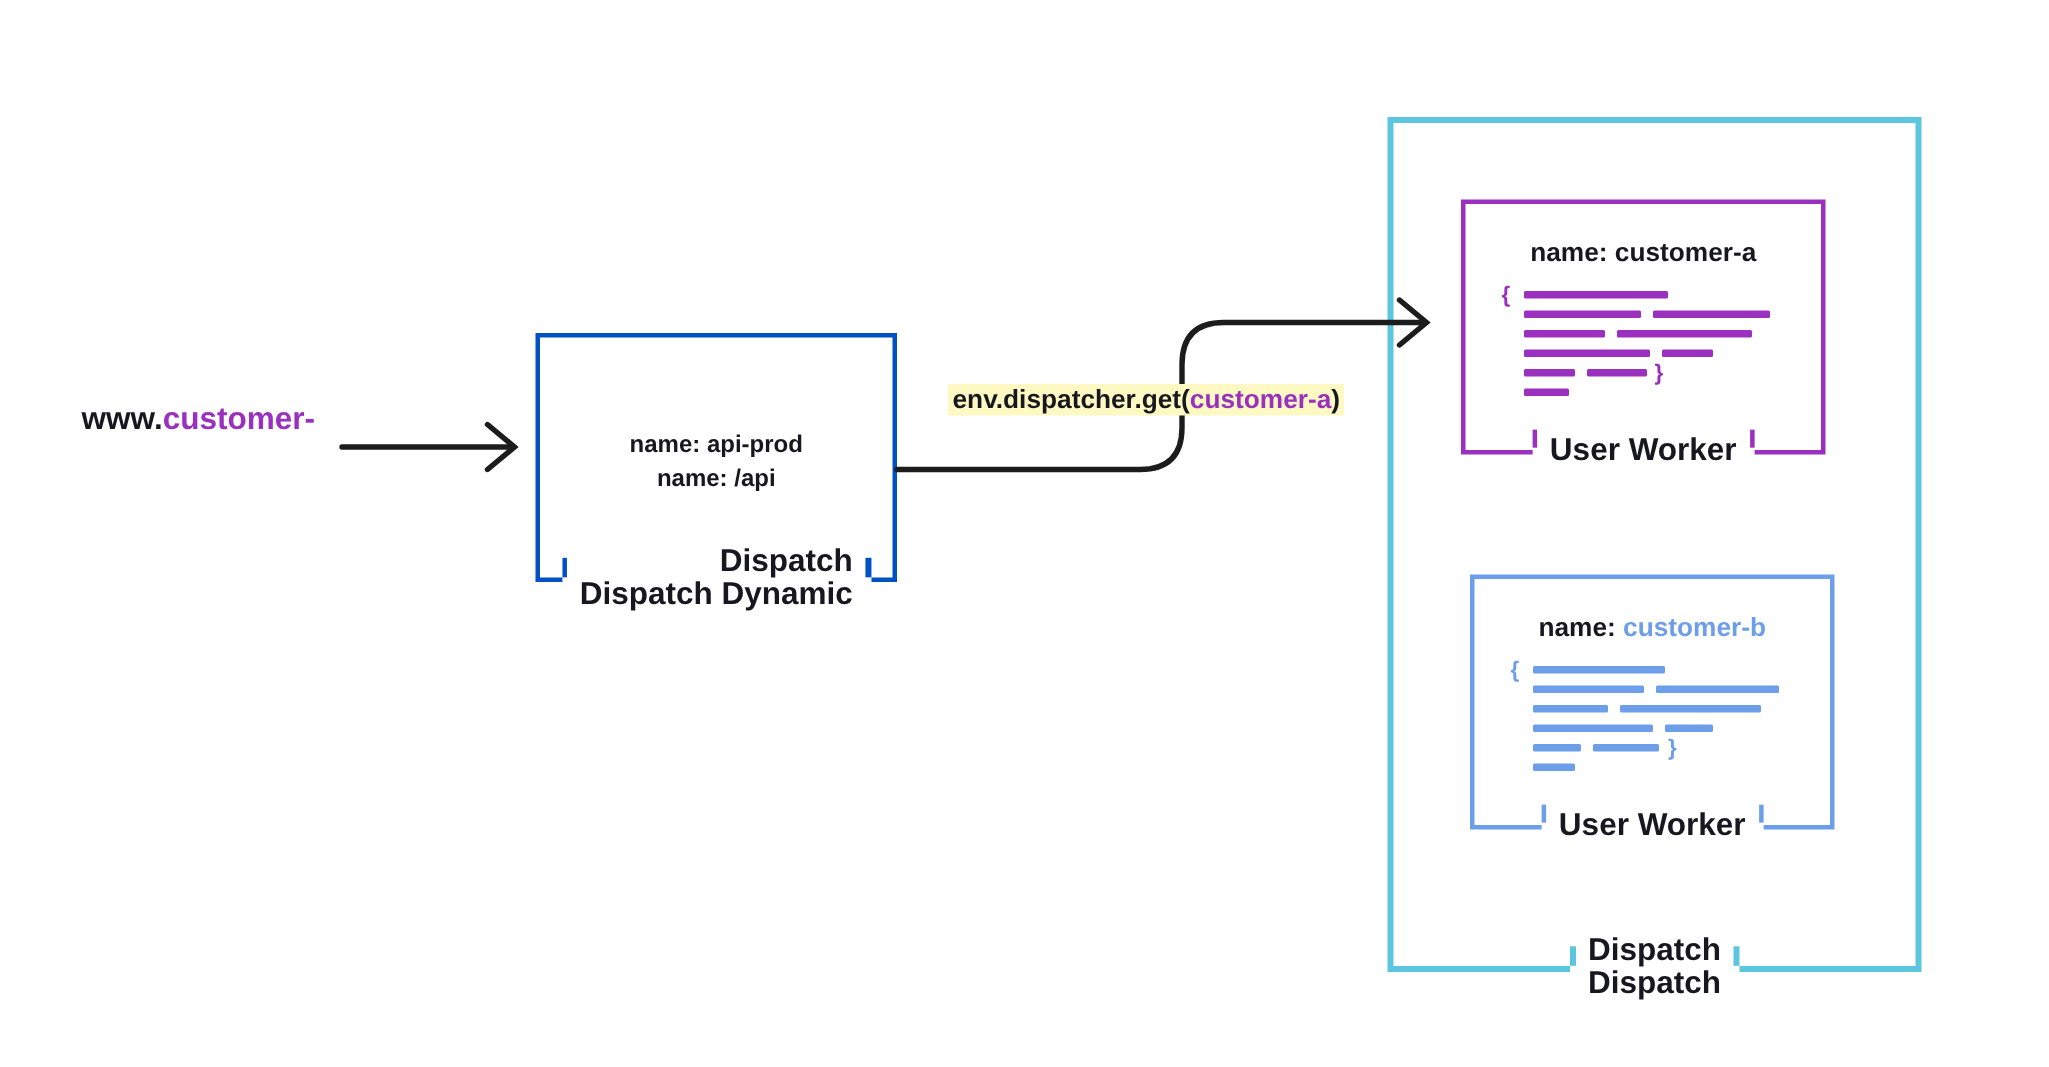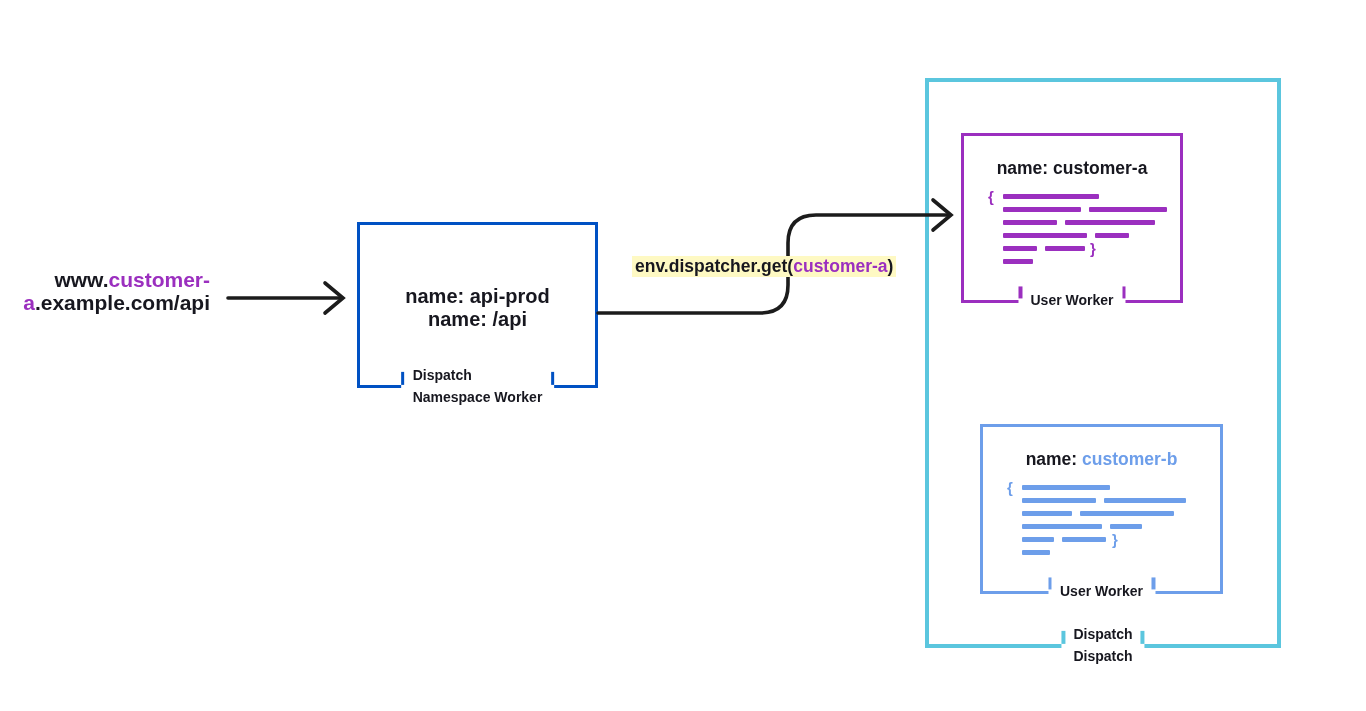--- a/index.html
+++ b/index.html
@@ -22,29 +22,29 @@
   .url{
     position:absolute;left:4px;top:268px;width:206px;text-align:right;
     font-size:21px;line-height:23px;
   }
   .hl-purple{color:var(--purple);}
   .hl-cornflower{color:var(--cornflower);}
 
   .box{position:absolute;border-style:solid;z-index:1;}
   .blue-box{left:357px;top:222px;width:241px;height:166px;border-width:3.5px;border-color:var(--blue);--tick:var(--blue);}
   .cyan-box{left:925px;top:78px;width:356px;height:570px;border-width:4px;border-color:var(--cyan);--tick:var(--cyan);}
-  .purple-box{left:32px;top:51px;width:222px;height:170px;border-width:3.5px;border-color:var(--purple);--tick:var(--purple);--code:var(--purple);}
-  .cf-box{left:51px;top:301px;width:243px;height:170px;border-width:3.5px;border-color:var(--cornflower);margin-top:41px;--tick:var(--cornflower);--code:var(--cornflower);}
+  .purple-box{left:45px;top:51px;width:243px;height:170px;border-width:3.5px;border-color:var(--purple);--tick:var(--purple);--code:var(--purple);}
+  .cf-box{left:51px;top:301px;width:243px;height:170px;border-width:3.5px;border-color:var(--cornflower);--tick:var(--cornflower);--code:var(--cornflower);}
 
-  .box-text{position:absolute;left:0;right:0;top:60px;text-align:center;font-size:20px;line-height:23px;}
+  .box-text{position:absolute;left:0;right:0;top:60px;text-align:center;font-size:16px;line-height:23px;}
   .worker-name{position:absolute;left:0;right:0;top:22px;text-align:center;font-size:17.5px;}
 
   .box-label{
     position:absolute;left:50%;bottom:0;transform:translate(-50%,52%);
-    background:#fff;padding:0 12px;text-align:left;font-size:14px;line-height:22px;
+    background:#fff;padding:0 12px;text-align:right;font-size:21px;line-height:22px;
     white-space:nowrap;z-index:2;
   }
   .box-label::before,.box-label::after{content:"";position:absolute;width:3.5px;height:13px;background:var(--tick,#000);}
   .box-label.two-line::before{left:0;top:8px;}
   .box-label.two-line::after{right:0;top:8px;}
   .box-label.one-line::before{left:0;top:-3px;height:12px;}
   .box-label.one-line::after{right:0;top:-3px;height:12px;}
   .cyan-box > .box-label::before,.cyan-box > .box-label::after{width:4px;}
 
   .code{position:absolute;left:39px;top:58px;width:172px;}
@@ -71,31 +71,30 @@
       <path d="M325 283 L 343 298 L 325 313"></path>
     </g>
     <g stroke="#1C1C1C" stroke-width="3.6" fill="none" stroke-linecap="round" stroke-linejoin="miter">
       <path d="M598 313 H 760 Q 788 313 788 285 V 243 Q 788 215 816 215 H 948"></path>
       <path d="M933 200 L 951 215 L 933 230"></path>
     </g>
   </svg>
 
   <div class="url">
     <div><span>www.</span><span class="hl-purple">customer-</span></div>
-    <div><span class="hl-purple">a</span><span>.example.com/api</span></div>
   </div>
 
   <div class="box blue-box">
     <div class="box-text">
       <div>name: api-prod</div>
       <div>name: /api</div>
     </div>
     <div class="box-label two-line">
       <div>Dispatch</div>
-      <div>Namespace Worker</div>
+      <div>Dispatch Dynamic</div>
     </div>
   </div>
 
   <div class="env-call">
     <span>env.dispatcher.get(</span><span class="hl-purple">customer-a</span><span>)</span>
   </div>
 
   <div class="box cyan-box">
 
     <div class="box purple-box">

